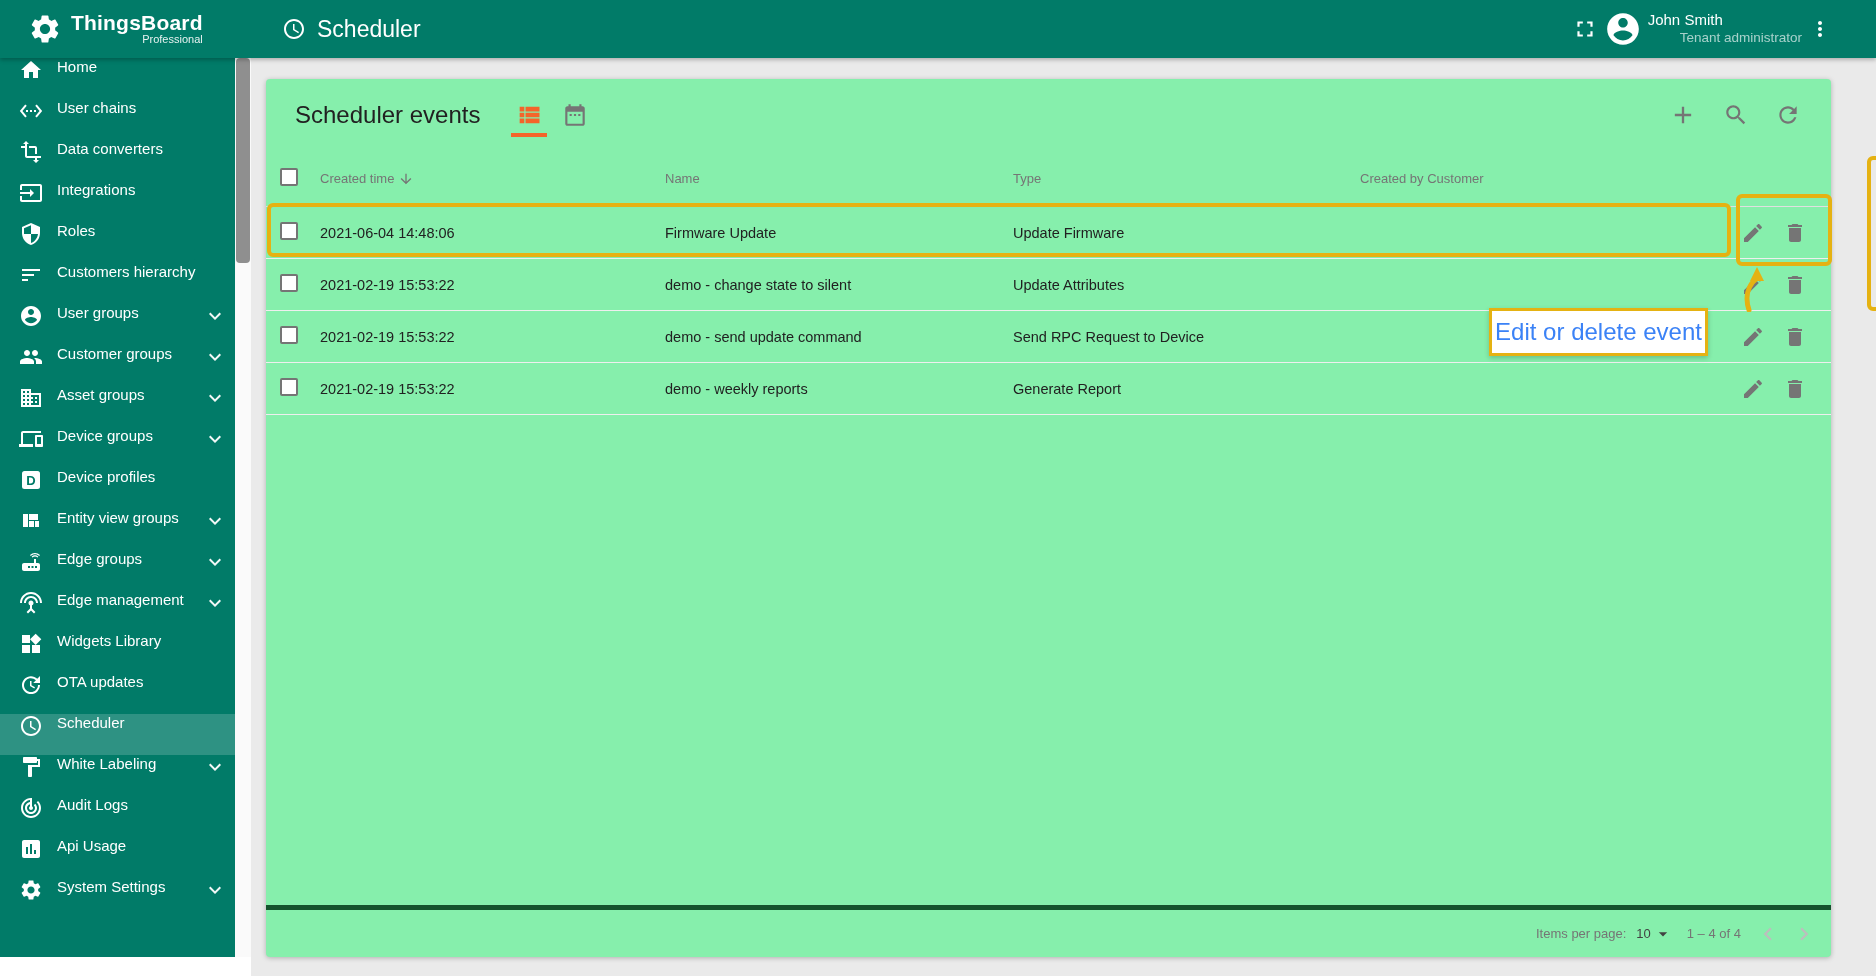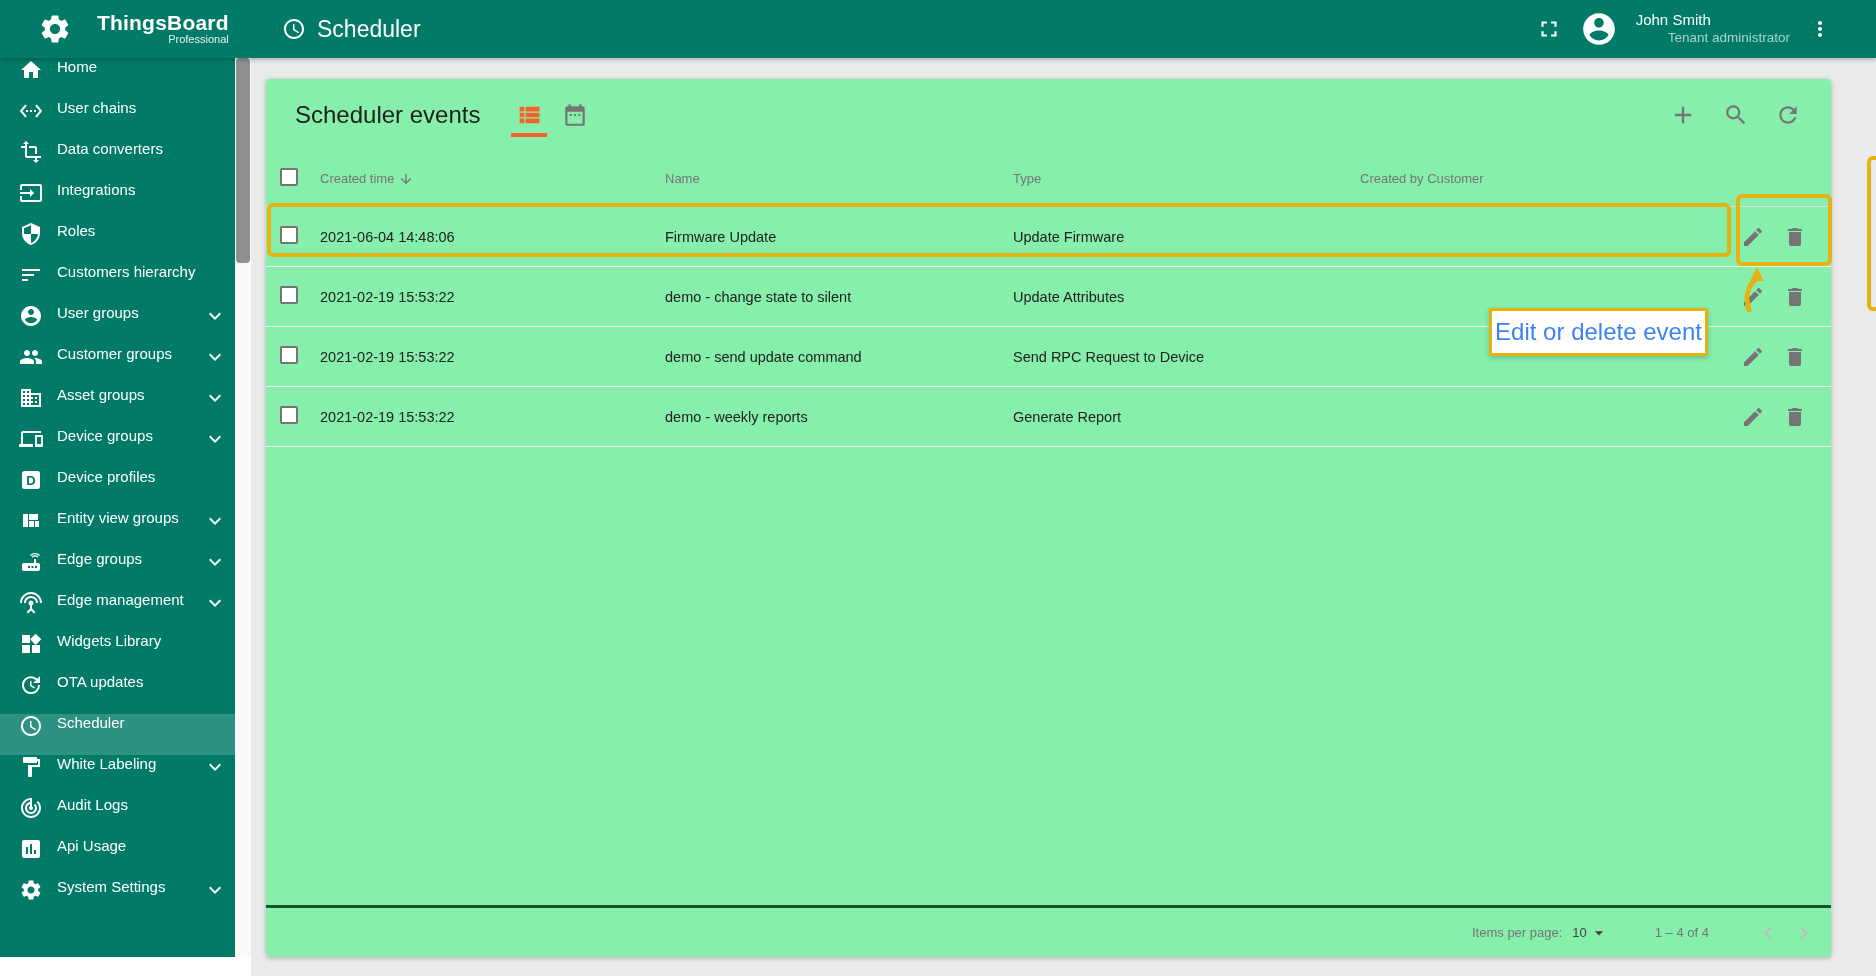--- a/index.html
+++ b/index.html
@@ -14,27 +14,27 @@
   html,body{margin:0;padding:0;width:1876px;height:976px;overflow:hidden;
     font-family:"Liberation Sans", sans-serif;background:#eaeaea;position:relative;}
   .icon{display:inline-flex;align-items:center;justify-content:center;flex:none;}
   .icon svg{width:100%;height:100%;}
   .i16{width:16px;height:16px;} .i20{width:20px;height:20px;} .i24{width:24px;height:24px;}
   .i26{width:26px;height:26px;} .i28{width:28px;height:28px;}
 
   
   .topbar{position:absolute;top:0;left:0;right:0;height:58px;background:var(--teal);
     color:#fff;display:flex;align-items:center;z-index:10;box-shadow:0 2px 4px rgba(0,0,0,.25);}
-  .logo-area{width:251px;padding-left:38px;display:flex;align-items:center;gap:25px;flex:none;}
+  .logo-area{width:251px;padding-left:28px;display:flex;align-items:center;gap:9px;flex:none;}
   .logo-gear{width:34px;height:34px;}
   .brand-text{display:flex;flex-direction:column;line-height:1.05;}
   .brand{font-size:21px;font-weight:600;letter-spacing:.2px;}
   .brand-sub{font-size:11px;opacity:.9;text-align:right;}
   .page-head{display:flex;align-items:center;gap:11px;margin-left:31px;font-size:23px;}
-  .topbar-right{margin-left:auto;display:flex;align-items:center;gap:18px;padding-right:44px;}
+  .topbar-right{margin-left:auto;display:flex;align-items:center;gap:6px;padding-right:44px;}
   .tb-btn{cursor:pointer;color:#fff;}
   .avatar{width:38px;height:38px;color:#fff;}
   .user-block{display:flex;flex-direction:column;line-height:1.25;}
   .user-name{font-size:15px;}
   .user-role{font-size:13.5px;opacity:.65;margin-left:32px;}
 
   
   .sidebar{position:absolute;top:58px;left:0;width:235px;bottom:19px;background:var(--teal);overflow:hidden;z-index:5;}
   .side-item{height:41px;display:flex;align-items:flex-start;padding:0 8px 0 19px;color:#fff;cursor:pointer;}
   .side-item.selected{background:var(--teal-sel);}
@@ -63,28 +63,28 @@
     color:var(--muted);font-size:13px;flex:none;border-bottom:1px solid #e0e0e0;}
   .th{display:flex;align-items:center;gap:4px;cursor:pointer;}
   .sort{color:var(--muted);}
   .col-check{width:40px;}
   .col-created{width:345px;}
   .col-name{width:348px;}
   .col-type{width:347px;}
   .col-customer{flex:1;}
   .col-actions{width:110px;display:flex;justify-content:flex-end;align-items:center;gap:18px;color:var(--muted);}
   .rows-area{flex:1;overflow:hidden;}
-  .t-row{height:60px;display:flex;align-items:center;padding:0 24px 0 14px;font-size:14.5px;
+  .t-row{height:52px;display:flex;align-items:center;padding:0 24px 0 14px;font-size:14.5px;
     color:var(--ink);border-bottom:1px solid #efefef;}
   .cell{white-space:nowrap;overflow:hidden;padding-right:8px;}
   .checkbox{width:18px;height:18px;border:2px solid #757575;border-radius:2px;display:inline-block;cursor:pointer;background:#fff;}
   .act{cursor:pointer;}
 
-  .pagination{height:52px;border-top:3px solid #14532d;display:flex;align-items:center;
-    justify-content:flex-end;color:var(--muted);font-size:13px;gap:46px;padding-right:14px;flex:none;}
+  .pagination{height:52px;border-top:5px solid #14532d;display:flex;align-items:center;
+    justify-content:flex-end;color:var(--muted);font-size:13px;gap:14px;padding-right:14px;flex:none;}
   .ipp{display:flex;align-items:center;gap:10px;}
   .ipp-select{display:flex;align-items:center;gap:2px;color:#424242;cursor:pointer;}
   .pager{display:flex;align-items:center;gap:10px;color:#bdbdbd;}
   .pg{cursor:pointer;}
 
   
   .anno{position:absolute;inset:0;pointer-events:none;z-index:30;}
   .anno-row-box{position:absolute;left:267px;top:203px;width:1464px;height:54px;
     border:4px solid var(--yellow);border-radius:6px;}
   .anno-action-box{position:absolute;left:1736px;top:194px;width:96px;height:72px;

